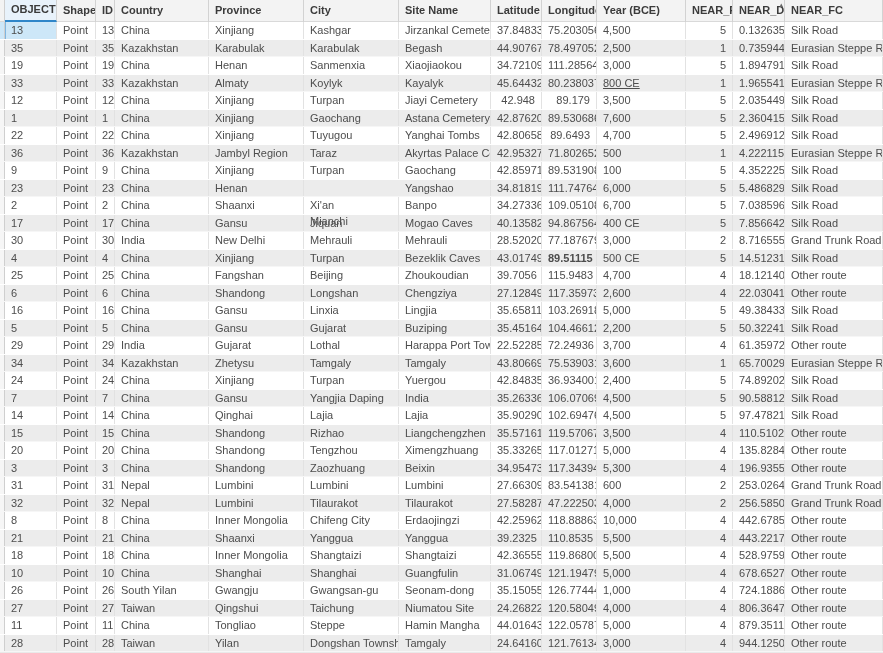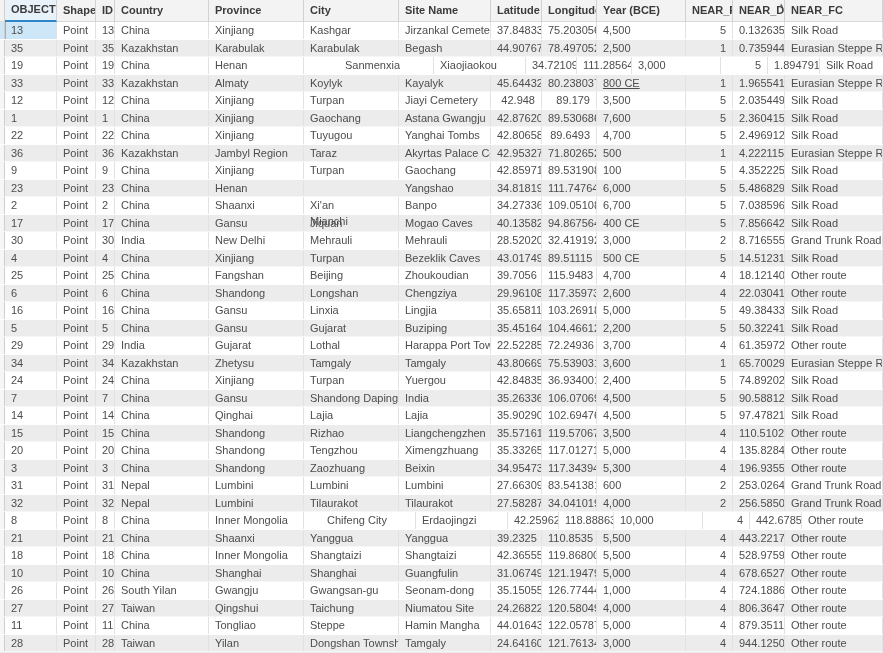--- a/index.html
+++ b/index.html
@@ -99,21 +99,21 @@
         <div class="cell num" style="width: 52px;">0.735944</div>
         <div class="cell" style="width: 98px;">Eurasian Steppe Route</div>
       </div>
       <div class="brow odd">
         <div class="gutter"></div>
         <div class="cell" style="width: 52px;">19</div>
         <div class="cell" style="width: 39px;">Point</div>
         <div class="cell num" style="width: 19px;">19</div>
         <div class="cell" style="width: 94px;">China</div>
         <div class="cell" style="width: 95px;">Henan</div>
-        <div class="cell" style="width: 95px; margin-left: 35px;">Sanmenxia</div>
+        <div class="cell" style="width: 95px;">Sanmenxia</div>
         <div class="cell" style="width: 92px;">Xiaojiaokou</div>
         <div class="cell num" style="width: 51px;">34.721097</div>
         <div class="cell num" style="width: 55px;">111.285649</div>
         <div class="cell" style="width: 89px;">3,000</div>
         <div class="cell num" style="width: 47px;">5</div>
         <div class="cell num" style="width: 52px;">1.894791</div>
         <div class="cell" style="width: 98px;">Silk Road</div>
       </div>
       <div class="brow even">
         <div class="gutter"></div>
@@ -148,21 +148,21 @@
         <div class="cell" style="width: 98px;">Silk Road</div>
       </div>
       <div class="brow even">
         <div class="gutter"></div>
         <div class="cell" style="width: 52px;">1</div>
         <div class="cell" style="width: 39px;">Point</div>
         <div class="cell num" style="width: 19px;">1</div>
         <div class="cell" style="width: 94px;">China</div>
         <div class="cell" style="width: 95px;">Xinjiang</div>
         <div class="cell" style="width: 95px;">Gaochang</div>
-        <div class="cell" style="width: 92px;">Astana Gwangju</div>
+        <div class="cell" style="width: 92px;">Astana Cemetery</div>
         <div class="cell num" style="width: 51px;">42.876204</div>
         <div class="cell num" style="width: 55px;">89.530686</div>
         <div class="cell" style="width: 89px;">7,600</div>
         <div class="cell num" style="width: 47px;">5</div>
         <div class="cell num" style="width: 52px;">2.360415</div>
         <div class="cell" style="width: 98px;">Silk Road</div>
       </div>
       <div class="brow odd">
         <div class="gutter"></div>
         <div class="cell" style="width: 52px;">22</div>
@@ -262,37 +262,37 @@
       <div class="brow odd">
         <div class="gutter"></div>
         <div class="cell" style="width: 52px;">30</div>
         <div class="cell" style="width: 39px;">Point</div>
         <div class="cell num" style="width: 19px;">30</div>
         <div class="cell" style="width: 94px;">India</div>
         <div class="cell" style="width: 95px;">New Delhi</div>
         <div class="cell" style="width: 95px;">Mehrauli</div>
         <div class="cell" style="width: 92px;">Mehrauli</div>
         <div class="cell num" style="width: 51px;">28.520204</div>
-        <div class="cell num" style="width: 55px;">32.419192</div>
+        <div class="cell num" style="width: 55px;">77.187679</div>
         <div class="cell" style="width: 89px;">3,000</div>
         <div class="cell num" style="width: 47px;">2</div>
         <div class="cell num" style="width: 52px;">8.716555</div>
         <div class="cell" style="width: 98px;">Grand Trunk Road</div>
       </div>
       <div class="brow even">
         <div class="gutter"></div>
         <div class="cell" style="width: 52px;">4</div>
         <div class="cell" style="width: 39px;">Point</div>
         <div class="cell num" style="width: 19px;">4</div>
         <div class="cell" style="width: 94px;">China</div>
         <div class="cell" style="width: 95px;">Xinjiang</div>
         <div class="cell" style="width: 95px;">Turpan</div>
         <div class="cell" style="width: 92px;">Bezeklik Caves</div>
         <div class="cell num" style="width: 51px;">43.017497</div>
-        <div class="cell num" style="width: 55px;">89.51115</div>
+        <div class="cell num" style="width: 55px; font-weight: bold;">89.51115</div>
         <div class="cell" style="width: 89px;">500 CE</div>
         <div class="cell num" style="width: 47px;">5</div>
         <div class="cell num" style="width: 52px;">14.512319</div>
         <div class="cell" style="width: 98px;">Silk Road</div>
       </div>
       <div class="brow odd">
         <div class="gutter"></div>
         <div class="cell" style="width: 52px;">25</div>
         <div class="cell" style="width: 39px;">Point</div>
         <div class="cell num" style="width: 19px;">25</div>
@@ -309,21 +309,21 @@
       </div>
       <div class="brow even">
         <div class="gutter"></div>
         <div class="cell" style="width: 52px;">6</div>
         <div class="cell" style="width: 39px;">Point</div>
         <div class="cell num" style="width: 19px;">6</div>
         <div class="cell" style="width: 94px;">China</div>
         <div class="cell" style="width: 95px;">Shandong</div>
         <div class="cell" style="width: 95px;">Longshan</div>
         <div class="cell" style="width: 92px;">Chengziya</div>
-        <div class="cell num" style="width: 51px;">29.96108</div>
+        <div class="cell num" style="width: 51px;">27.12849</div>
         <div class="cell num" style="width: 55px;">117.359735</div>
         <div class="cell" style="width: 89px;">2,600</div>
         <div class="cell num" style="width: 47px;">4</div>
         <div class="cell num" style="width: 52px;">22.030416</div>
         <div class="cell" style="width: 98px;">Other route</div>
       </div>
       <div class="brow odd">
         <div class="gutter"></div>
         <div class="cell" style="width: 52px;">16</div>
         <div class="cell" style="width: 39px;">Point</div>
@@ -403,21 +403,21 @@
         <div class="cell num" style="width: 52px;">74.89202</div>
         <div class="cell" style="width: 98px;">Silk Road</div>
       </div>
       <div class="brow even">
         <div class="gutter"></div>
         <div class="cell" style="width: 52px;">7</div>
         <div class="cell" style="width: 39px;">Point</div>
         <div class="cell num" style="width: 19px;">7</div>
         <div class="cell" style="width: 94px;">China</div>
         <div class="cell" style="width: 95px;">Gansu</div>
-        <div class="cell" style="width: 95px;">Shandong Daping</div>
+        <div class="cell" style="width: 95px;">Yangjia Daping</div>
         <div class="cell" style="width: 92px;">India</div>
         <div class="cell num" style="width: 51px;">35.263368</div>
         <div class="cell num" style="width: 55px;">106.070691</div>
         <div class="cell" style="width: 89px;">4,500</div>
         <div class="cell num" style="width: 47px;">5</div>
         <div class="cell num" style="width: 52px;">90.588121</div>
         <div class="cell" style="width: 98px;">Silk Road</div>
       </div>
       <div class="brow odd">
         <div class="gutter"></div>
@@ -502,34 +502,34 @@
       <div class="brow even">
         <div class="gutter"></div>
         <div class="cell" style="width: 52px;">32</div>
         <div class="cell" style="width: 39px;">Point</div>
         <div class="cell num" style="width: 19px;">32</div>
         <div class="cell" style="width: 94px;">Nepal</div>
         <div class="cell" style="width: 95px;">Lumbini</div>
         <div class="cell" style="width: 95px;">Tilaurakot</div>
         <div class="cell" style="width: 92px;">Tilaurakot</div>
         <div class="cell num" style="width: 51px;">27.582872</div>
-        <div class="cell num" style="width: 55px;">34.041019</div>
+        <div class="cell num" style="width: 55px;">47.222503</div>
         <div class="cell" style="width: 89px;">4,000</div>
         <div class="cell num" style="width: 47px;">2</div>
         <div class="cell num" style="width: 52px;">256.585072</div>
         <div class="cell" style="width: 98px;">Grand Trunk Road</div>
       </div>
       <div class="brow odd">
         <div class="gutter"></div>
         <div class="cell" style="width: 52px;">8</div>
         <div class="cell" style="width: 39px;">Point</div>
         <div class="cell num" style="width: 19px;">8</div>
         <div class="cell" style="width: 94px;">China</div>
         <div class="cell" style="width: 95px;">Inner Mongolia</div>
-        <div class="cell" style="width: 95px; margin-left: 17px;">Chifeng City</div>
+        <div class="cell" style="width: 95px;">Chifeng City</div>
         <div class="cell" style="width: 92px;">Erdaojingzi</div>
         <div class="cell num" style="width: 51px;">42.259621</div>
         <div class="cell num" style="width: 55px;">118.888634</div>
         <div class="cell" style="width: 89px;">10,000</div>
         <div class="cell num" style="width: 47px;">4</div>
         <div class="cell num" style="width: 52px;">442.678526</div>
         <div class="cell" style="width: 98px;">Other route</div>
       </div>
       <div class="brow even">
         <div class="gutter"></div>

